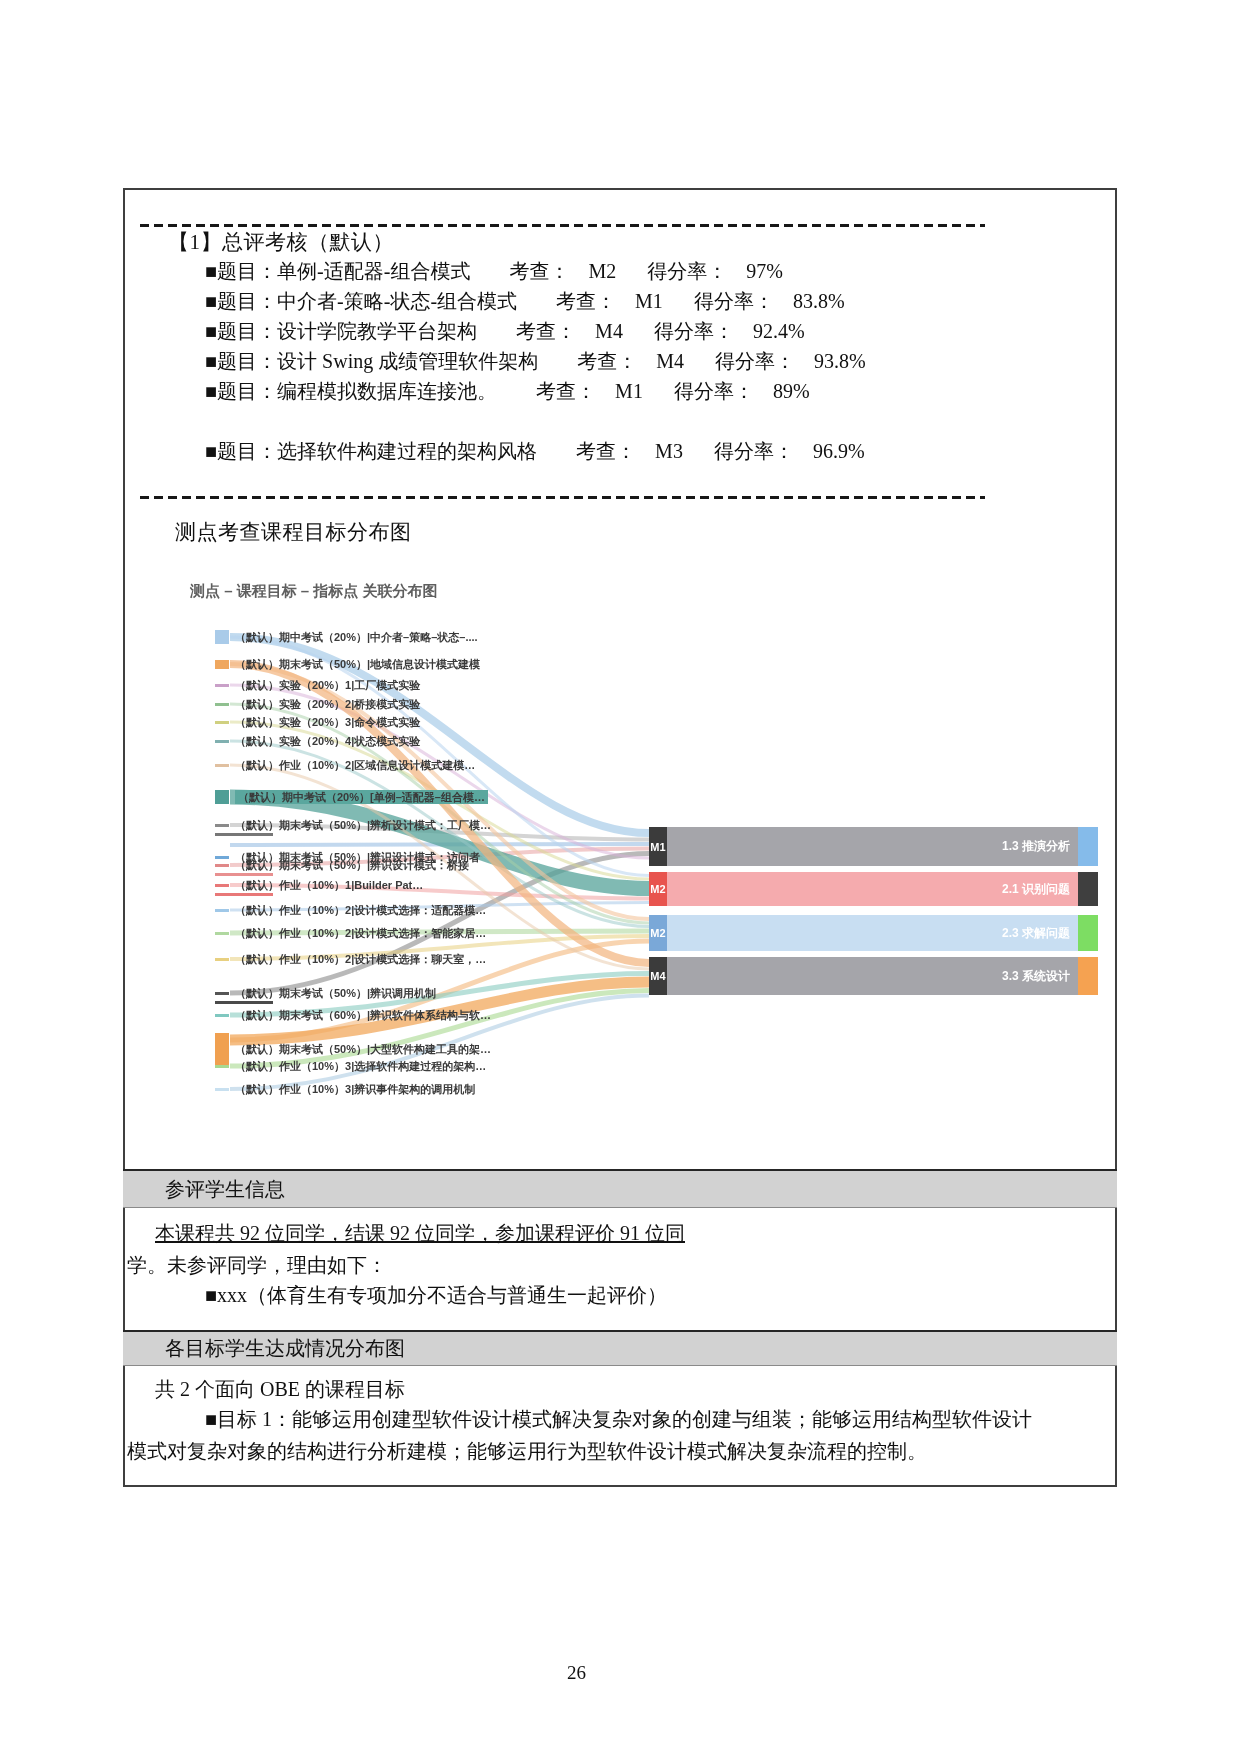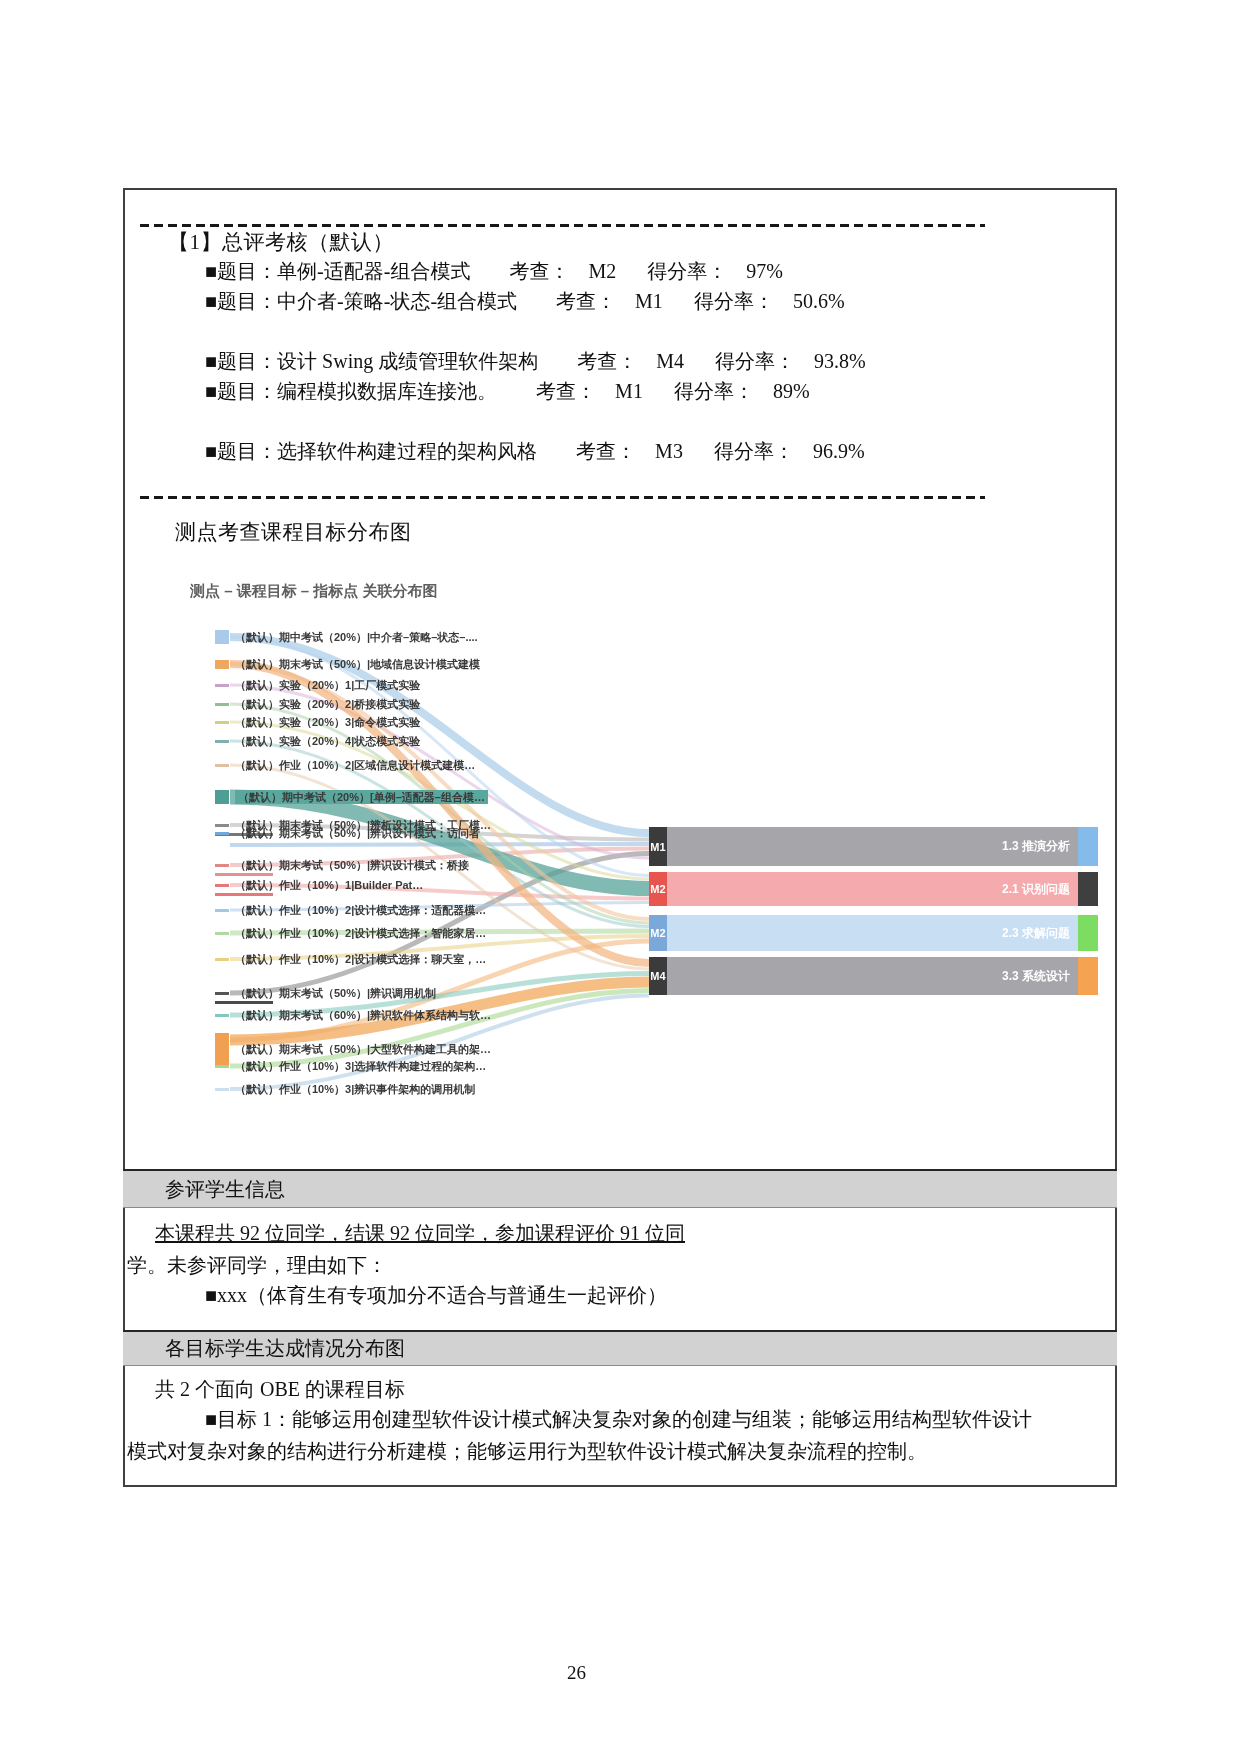--- a/index.html
+++ b/index.html
@@ -48,21 +48,28 @@
     <span class="sp2">考查：</span>
     <span class="sp3">M2</span>
     <span class="sp2">得分率：</span>
     <span>97%</span>
   </div>
   <div class="abs arow" style="left:205px;top:248px;">
     <span class="sp1"><span>■题目：</span><span>中介者-策略-状态-组合模式</span></span>
     <span class="sp2">考查：</span>
     <span class="sp3">M1</span>
     <span class="sp2">得分率：</span>
-    <span>50.6%</span>
+    <span>83.8%</span>
+  </div>
+  <div class="abs arow" style="left:205px;top:278px;">
+    <span class="sp1"><span>■题目：</span><span>设计学院教学平台架构</span></span>
+    <span class="sp2">考查：</span>
+    <span class="sp3">M4</span>
+    <span class="sp2">得分率：</span>
+    <span>92.4%</span>
   </div>
   <div class="abs arow" style="left:205px;top:308px;">
     <span class="sp1"><span>■题目：</span><span>设计 Swing 成绩管理软件架构</span></span>
     <span class="sp2">考查：</span>
     <span class="sp3">M4</span>
     <span class="sp2">得分率：</span>
     <span>93.8%</span>
   </div>
   <div class="abs arow" style="left:205px;top:338px;">
     <span class="sp1"><span>■题目：</span><span>编程模拟数据库连接池。</span></span>
@@ -140,21 +147,21 @@
       </div>
       <div class="sk-row" style="top: 210px;">
         <span class="sk-chip" style="width: 14px; height: 14px; background: rgb(79, 158, 150);"></span>
         <span class="sk-label" style="background: rgb(90, 167, 158); padding: 0px 3px;">（默认）期中考试（20%）[单例–适配器–组合模…</span>
       </div>
       <div class="sk-row" style="top: 238px;">
         <span class="sk-chip" style="width: 14px; height: 3px; background: rgb(138, 138, 138);"></span>
         <span class="sk-label">（默认）期末考试（50%）|辨析设计模式：工厂模…</span>
       </div>
       <div class="sk-ubar" style="top: 253px; background: rgb(119, 119, 119);"></div>
-      <div class="sk-row" style="top: 246px; text-align: right;">
+      <div class="sk-row" style="top: 270px; text-align: right;">
         <span class="sk-chip" style="width: 14px; height: 3px; background: rgb(112, 168, 216);"></span>
         <span class="sk-label">（默认）期末考试（50%）|辨识设计模式：访问者</span>
       </div>
       <div class="sk-row" style="top: 278px;">
         <span class="sk-chip" style="width: 14px; height: 3px; background: rgb(224, 136, 136);"></span>
         <span class="sk-label">（默认）期末考试（50%）|辨识设计模式：桥接</span>
       </div>
       <div class="sk-ubar" style="top: 293px; background: rgb(232, 144, 144);"></div>
       <div class="sk-row" style="top: 298px;">
         <span class="sk-chip" style="width: 14px; height: 3px; background: rgb(232, 120, 120);"></span>

